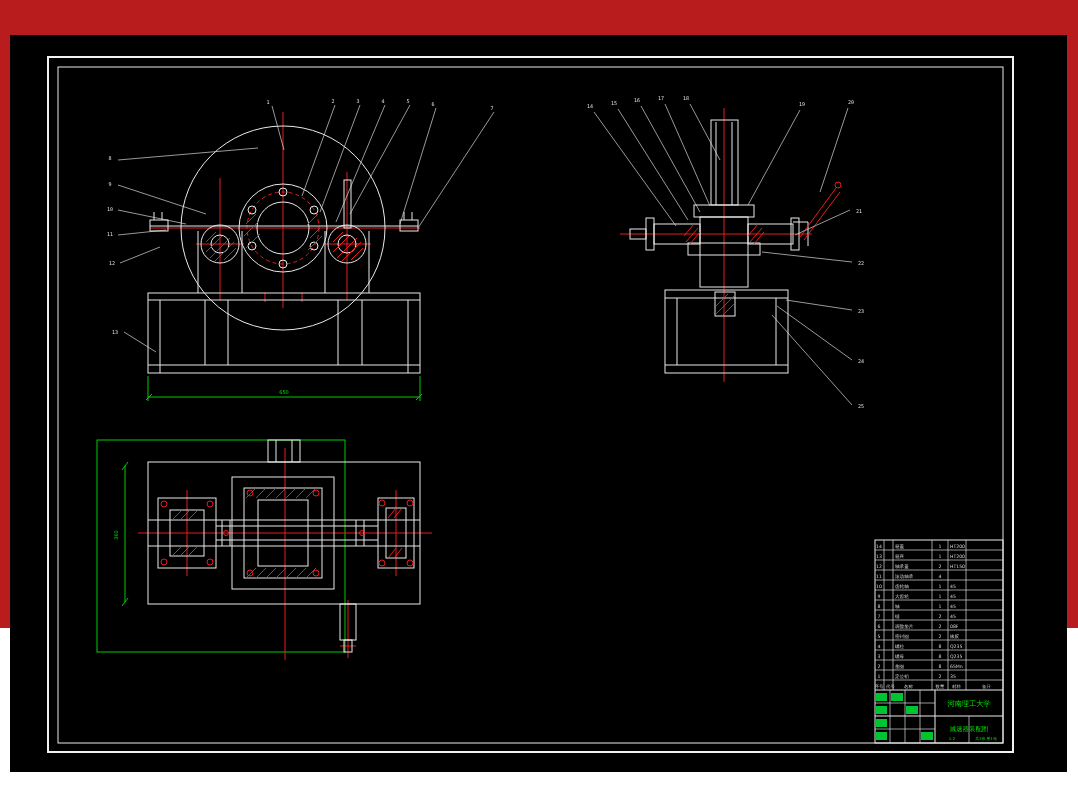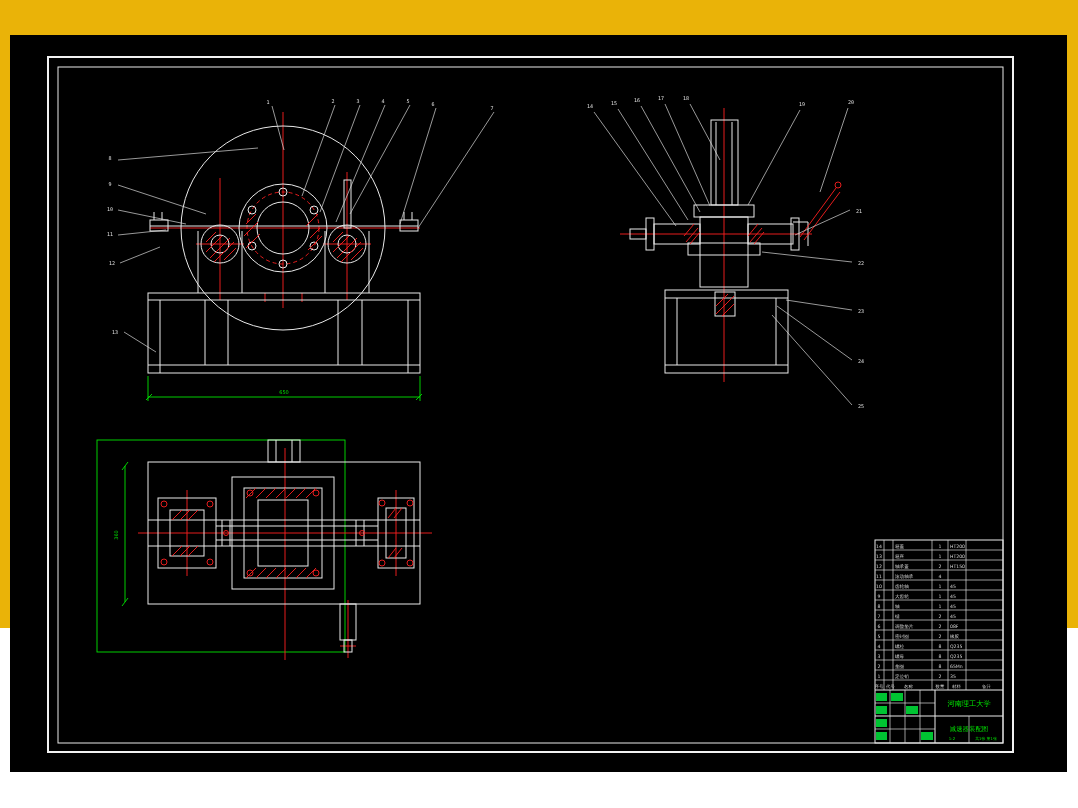--- a/index.html
+++ b/index.html
@@ -1,17 +1,17 @@
 <!DOCTYPE html>
 <html><head>
 <meta charset="utf-8">
 <style>
   html,body{margin:0;padding:0;}
   body{width:1078px;height:808px;overflow:hidden;font-family:"DejaVu Sans",sans-serif;}
-  .stage{position:relative;width:1078px;height:628px;background:#eab308;}
+  .stage{position:relative;width:1078px;height:628px;background:#b91c1c;}
   svg{position:absolute;left:0;top:0;}
   .w  {stroke:#e9e9e9;stroke-width:1;fill:none;}
   .w2 {stroke:#f2f2f2;stroke-width:2;fill:none;}
   .w7 {stroke:#dadada;stroke-width:.7;fill:none;}
   .r  {stroke:#ff2020;stroke-width:.9;fill:none;}
   .rd {stroke:#ff2020;stroke-width:.9;fill:none;stroke-dasharray:4 3;}
   .g  {stroke:#00e400;stroke-width:.9;fill:none;}
   .t  {fill:#e0e0e0;font:5px "DejaVu Sans Mono",monospace;}
   .tt {fill:#d6d6d6;font:4.6px "DejaVu Sans",sans-serif;}
   .th {fill:#d6d6d6;font:4.4px "DejaVu Sans",sans-serif;}

